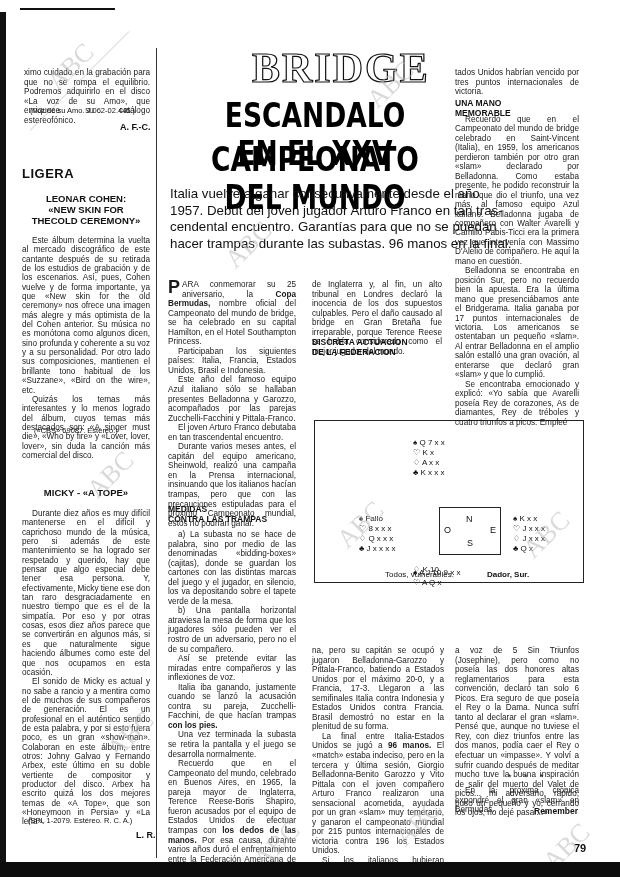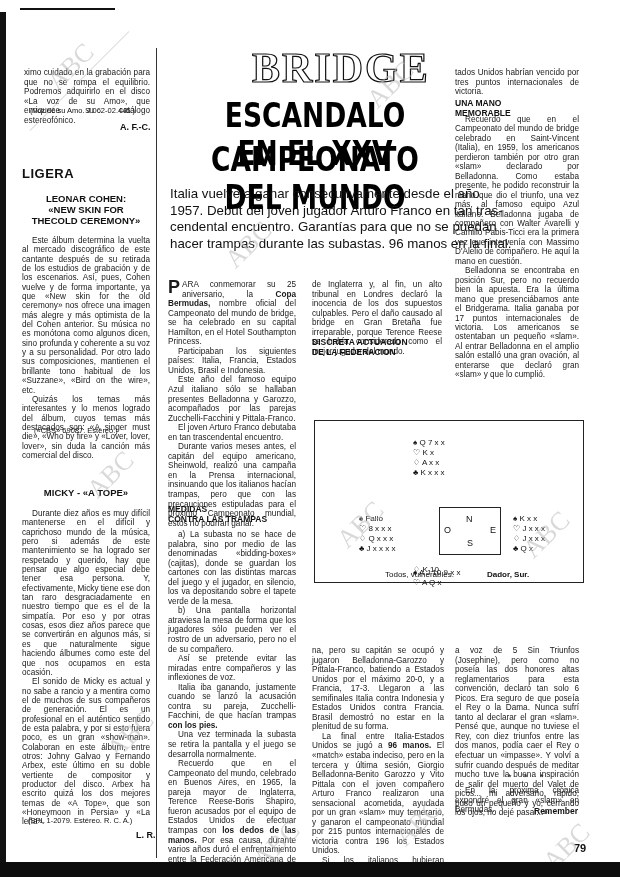--- a/index.html
+++ b/index.html
@@ -167,20 +167,21 @@
   <div class="blk" style="left:455px; top:48px; width:124px; line-height:9.55px;">
     <p class="noind">tados Unidos habrían vencido por tres puntos internacionales de victoria.</p>
   </div>
   <div class="small-head" style="left:455px; top:98px;">
     <div>UNA MANO</div>
     <div>MEMORABLE</div>
   </div>
   <div class="blk" style="left:455px; top:115px; width:124px; line-height:9.45px;">
     <p>Recuerdo que en el Campeonato del mundo de bridge celebrado en Saint-Vincent (Italia), en 1959, los americanos perdieron también por otro gran «slam» declarado por Belladonna. Como estaba presente, he podido reconstruir la mano que dio el triunfo, una vez más, al famoso equipo Azul italiano. Belladonna jugaba de compañero con Walter Avarelli y Camillo Pabis-Ticci era la primera vez que intervenía con Massimo D'Alelio de compañero. He aquí la mano en cuestión.</p>
     <p>Belladonna se encontraba en posición Sur, pero no recuerdo bien la apuesta. Era la última mano que presenciábamos ante el Bridgerama. Italia ganaba por 17 puntos internacionales de victoria. Los americanos se ostentaban un pequeño «slam». Al entrar Belladonna en el amplio salón estalló una gran ovación, al enterarse que declaró gran «slam» y que lo cumplió.</p>
+    <p>Se encontraba emocionado y explicó: «Yo sabía que Avarelli poseía Rey de corazones, As de diamantes, Rey de tréboles y cuatro triunfos a picos. Empleé</p>
   </div>
   <div class="blk" style="left:455px; top:626px; width:124px; line-height:9.55px;">
     <p class="noind">a voz de 5 Sin Triunfos (Josephine), pero como no poseía las dos honores altas reglamentarios para esta convención, declaró tan solo 6 Picos. Era seguro de que poseía el Rey o la Dama. Nunca sufrí tanto al declarar el gran «slam». Pensé que, aunque no tuviese el Rey, con diez triunfos entre las dos manos, podía caer el Rey o efectuar un «impasse». Y volví a sufrir cuando después de meditar mucho tuve la buena inspiración de salir del muerto del Valet de picos... mi adversario, rápido, puso un pequeño y yo, cerrando los ojos, no dejé pasar...»</p>
   </div>
   <div class="dots" style="left:508px; top:772px;">* * *</div>
   <div class="blk" style="left:455px; top:786px; width:124px;">
     <p>En la próxima crónica expondré el gran «slam» en Bermudas.</p>
   </div>
   <div class="sig" style="left:534px; top:806px; font-size:8.5px;">Remember</div>
   <div class="pagenum" style="left:574px; top:842px;">79</div>

